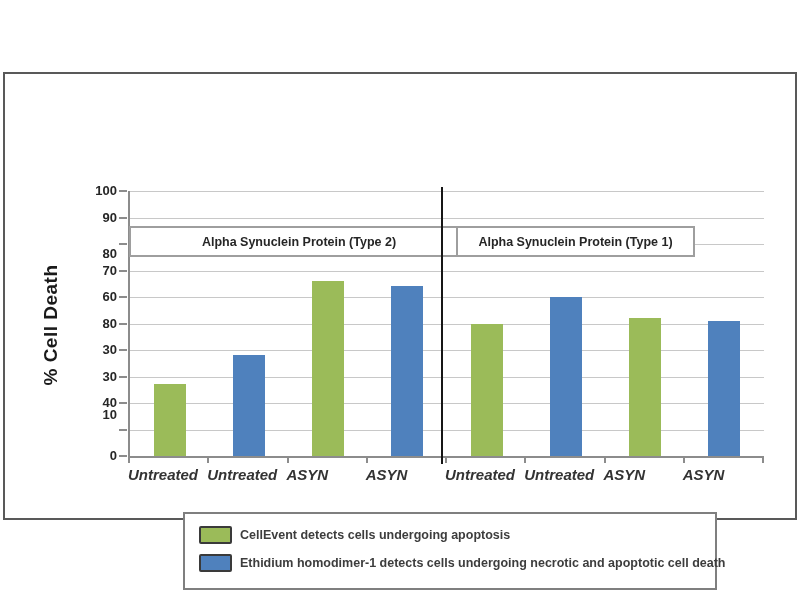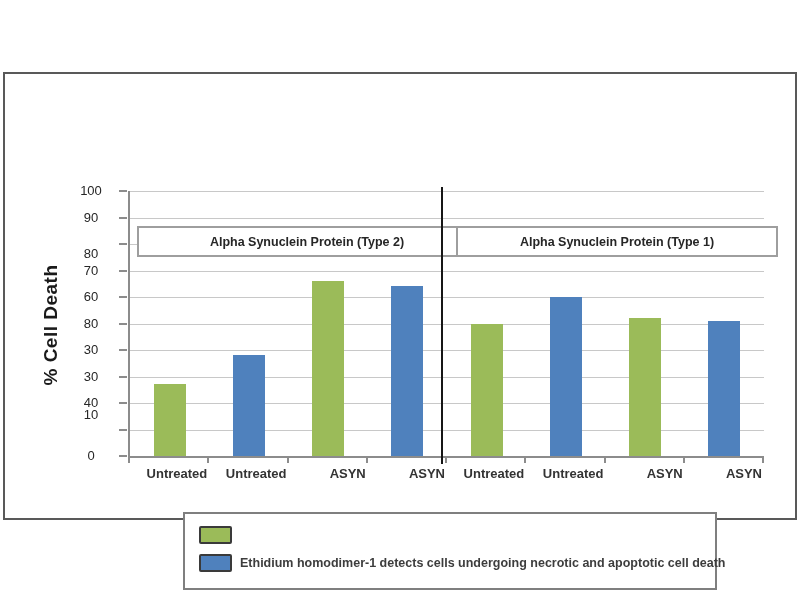--- a/index.html
+++ b/index.html
@@ -3,30 +3,30 @@
 <meta charset="utf-8">
 <style>
   html,body{margin:0;padding:0;background:#ffffff;width:800px;height:600px;overflow:hidden;
     font-family:"Liberation Sans", sans-serif;}
   .canvas{position:relative;width:800px;height:600px;background:#fff;}
   .frame{position:absolute;left:3px;top:72px;width:790px;height:444px;border:2px solid #595959;background:#fff;}
   .plot{position:absolute;left:123px;top:117px;width:634px;height:265px;
     border-left:2px solid #8c8c8c;border-bottom:2px solid #8c8c8c;box-sizing:content-box;}
   .gridline{position:absolute;left:0;width:634px;height:1px;background:#c8c8c8;}
   .bar{position:absolute;bottom:0;width:32px;}
-  .ytick-label{position:absolute;left:60px;width:52px;text-align:center;font-size:13px;font-weight:400;color:#262626;}
+  .ytick-label{position:absolute;left:60px;width:52px;text-align:right;font-size:13px;font-weight:700;color:#262626;}
   .ytick-mark{position:absolute;left:114px;width:8px;height:2px;background:#8c8c8c;}
-  .xlabel{position:absolute;top:392px;text-align:right;font-size:13px;font-weight:700;color:#333;}
+  .xlabel{position:absolute;top:392px;text-align:left;font-size:15px;font-weight:700;color:#333;font-style:italic;}
   .xtick-mark{position:absolute;top:384px;width:2px;height:5px;background:#8c8c8c;}
   .ylab{position:absolute;left:-26px;top:242px;width:140px;height:18px;text-align:center;
     font-size:19px;font-weight:700;color:#1a1a1a;transform:rotate(-90deg);letter-spacing:0.5px;}
   .gbox{position:absolute;top:152px;height:31px;background:#fff;border:2px solid #9e9e9e;
     display:flex;align-items:center;justify-content:center;font-size:12.5px;font-weight:700;color:#262626;box-sizing:border-box;}
-  .gbox1{left:132px;width:340px;}
-  .gbox2{left:451px;width:322px;}
+  .gbox1{left:124px;width:340px;}
+  .gbox2{left:451px;width:239px;}
   .divider{position:absolute;left:436px;top:113px;width:2px;height:277px;background:#161616;}
   .legend{position:absolute;left:178px;top:438px;width:516px;height:65px;border:2px solid #7f7f7f;
     background:#fff;padding:9px 0 0 14px;box-sizing:content-box;}
   .legend-row{display:flex;align-items:center;height:24px;margin-bottom:4px;}
   .swatch{display:inline-block;width:29px;height:14px;border:2px solid #3a3a3a;border-radius:2px;margin-right:8px;flex:0 0 auto;}
   .legend-label{font-size:12.5px;font-weight:600;color:#3d3d3d;white-space:nowrap;}
 </style>
 </head>
 <body>
 
@@ -56,20 +56,21 @@
       </div>
 
     <div class="gbox gbox1">Alpha Synuclein Protein (Type 2)</div>
     <div class="gbox gbox2">Alpha Synuclein Protein (Type 1)</div>
 
     <div class="divider"></div>
 
     <div class="legend" id="legend">
         <div class="legend-row">
           <div class="swatch" style="background: rgb(155, 187, 89);"></div>
+          <div class="legend-label">CellEvent detects cells undergoing apoptosis</div>
         </div>
         <div class="legend-row">
           <div class="swatch" style="background: rgb(79, 129, 189);"></div>
           <div class="legend-label">Ethidium homodimer-1  detects cells undergoing necrotic and apoptotic cell death</div>
         </div>
       </div>
   <div id="yticks">
         <div class="ytick-label" style="top: 374px;">0</div>
         <div class="ytick-mark" style="top: 381px;"></div>
         <div class="ytick-label" style="top: 333px;">10</div>

